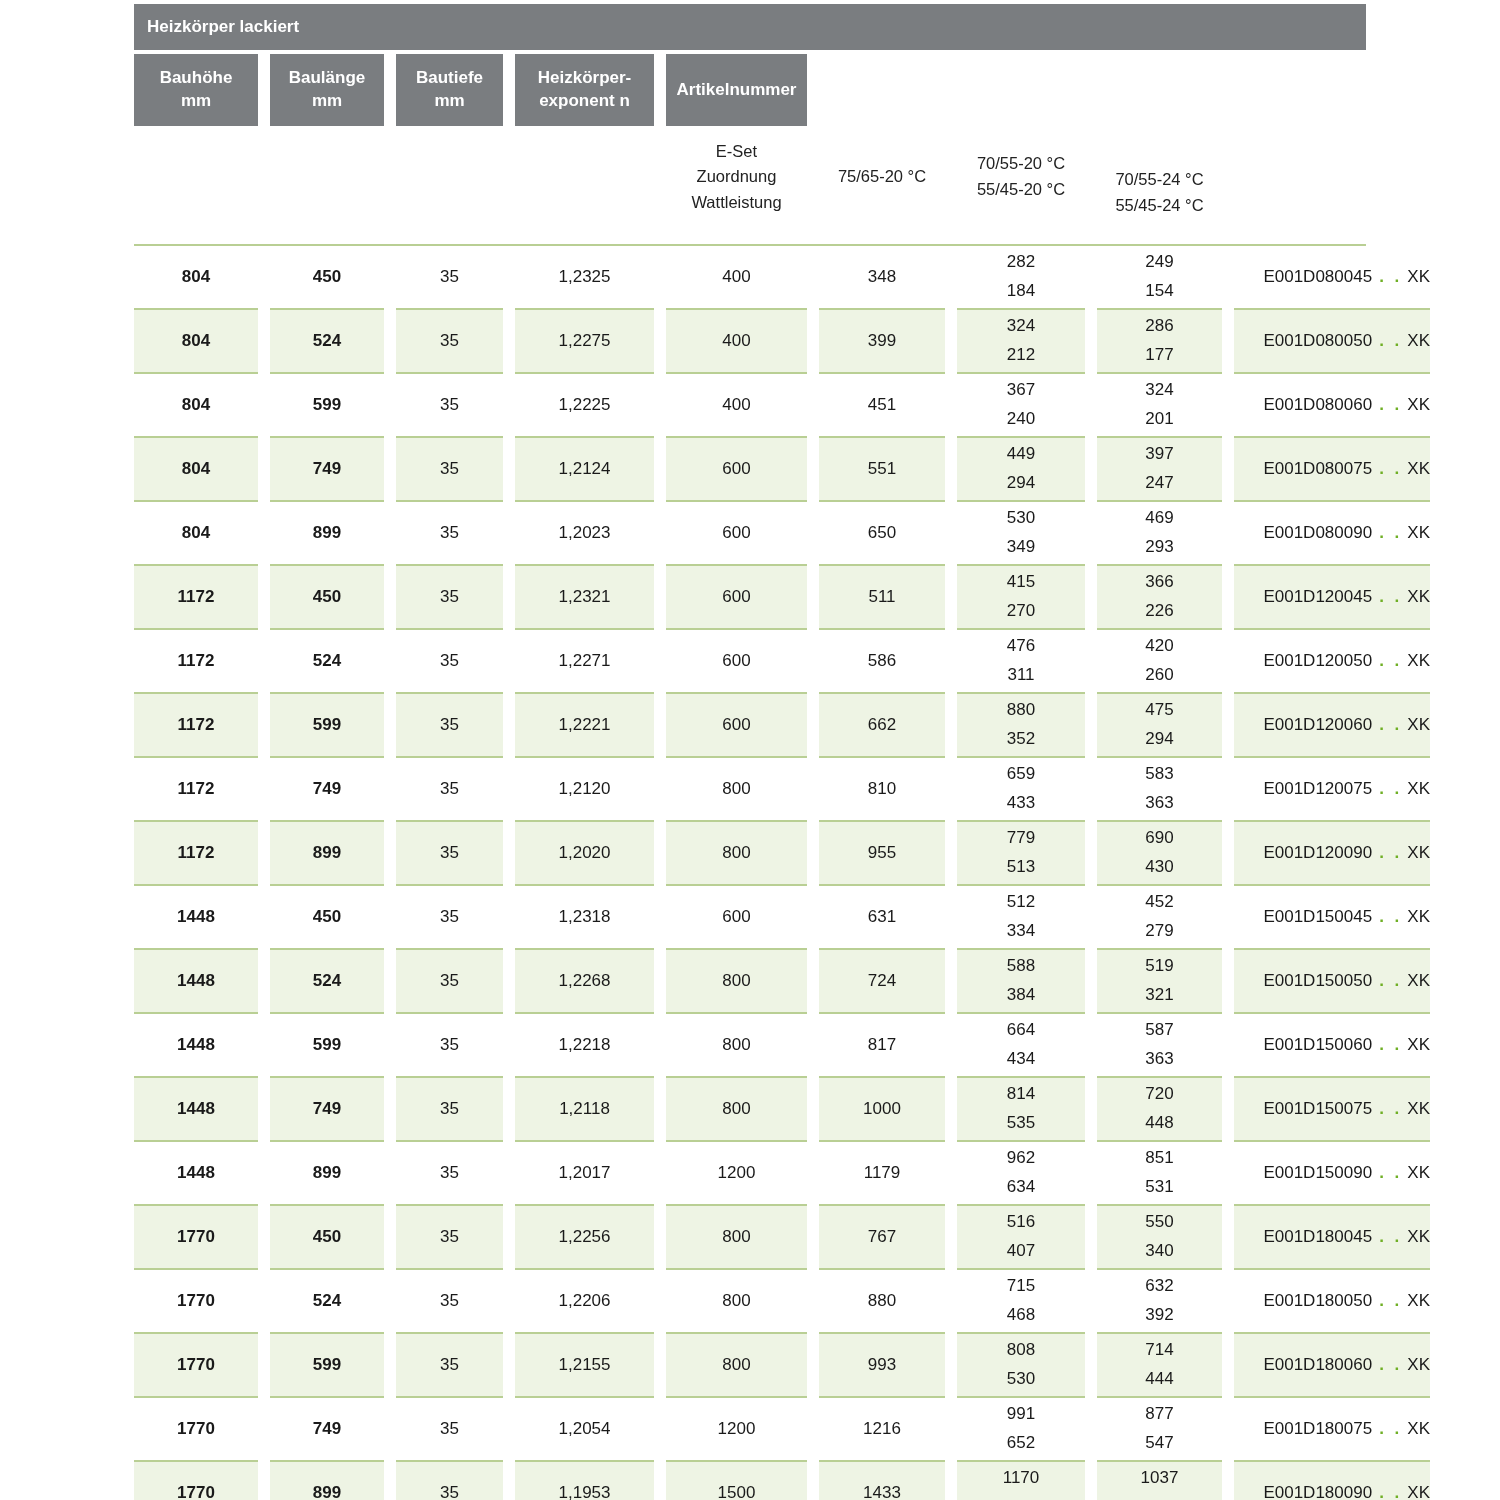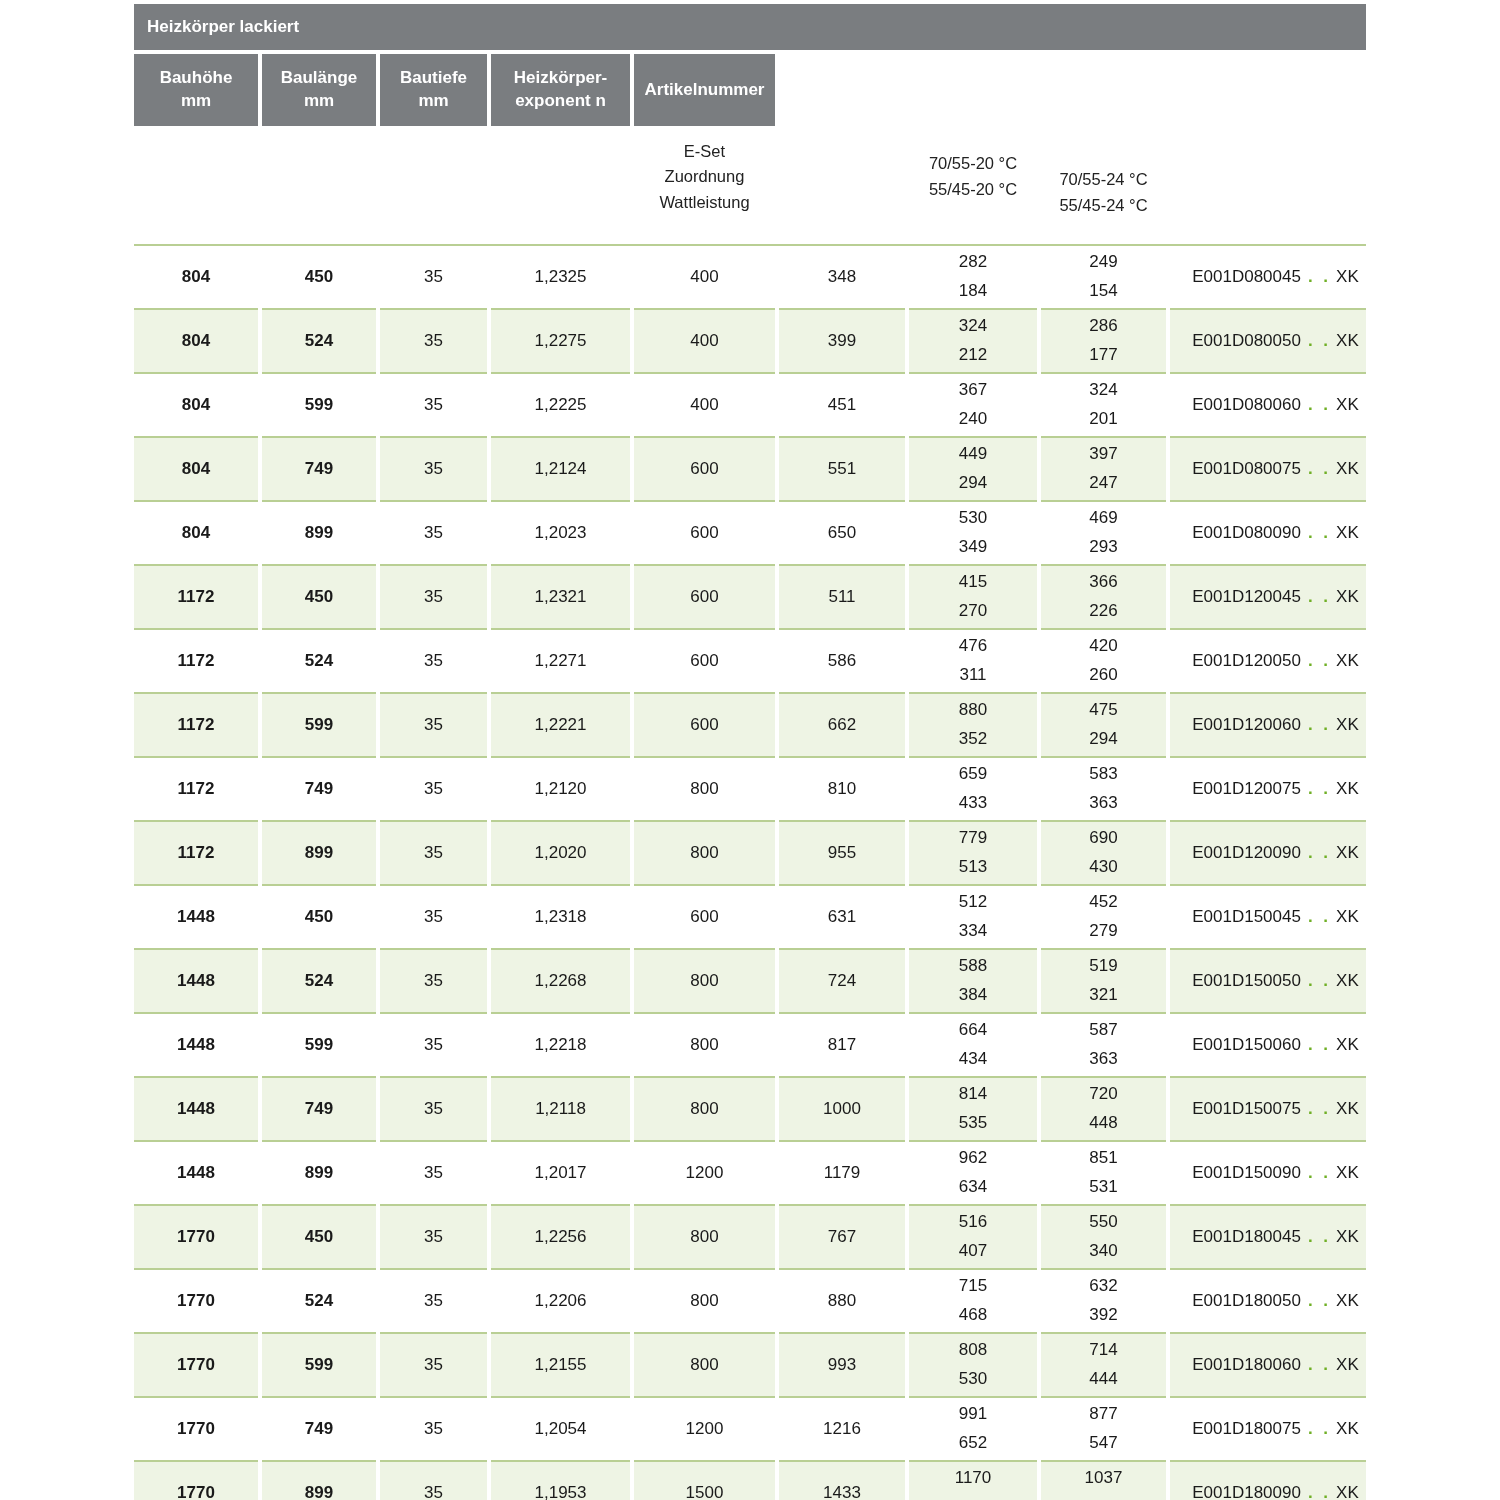--- a/index.html
+++ b/index.html
@@ -12,38 +12,38 @@
   }
   *{margin:0;padding:0;box-sizing:border-box;}
   html,body{width:1500px;height:1500px;background:#ffffff;
     font-family:"Liberation Sans","DejaVu Sans",sans-serif;color:var(--txt);}
   .table-wrap{position:absolute;left:134px;top:4px;width:1232px;}
 
   .titlebar{height:46px;background:var(--hdr);color:#fff;font-weight:bold;
     font-size:17px;display:flex;align-items:center;padding-left:13px;margin-bottom:4px;}
 
   .grid{display:grid;grid-template-columns:124px 114px 107px 139px 141px 126px 128px 125px 196px;
-    column-gap:4px;background:#fff;}
+    column-gap:12px;background:#fff;}
 
   .hdr-band .hcell{height:72px;background:var(--hdr);color:#fff;font-weight:bold;
     font-size:17px;line-height:1.35;display:flex;align-items:center;justify-content:center;
     text-align:center;white-space:pre-line;}
   .hdr-watt{grid-column:5 / span 4;}
 
   .sub-band{border-bottom:2px solid var(--line);}
   .sub-band .scell{height:102px;display:flex;align-items:center;justify-content:center;
     text-align:center;white-space:pre-line;font-size:16.5px;line-height:1.55;color:#222;}
   .gc5{grid-column:5;} .gc6{grid-column:6;} .gc7{grid-column:7;} .gc8{grid-column:8;margin-top:16px;}
 
   .row .c{height:64px;display:flex;align-items:center;justify-content:center;
     font-size:17px;color:var(--txt);background:#fff;border-bottom:2px solid var(--line);
     white-space:pre-line;text-align:center;line-height:1.7;}
   .row.alt .c{background:var(--altbg);}
   .c.bold{font-weight:bold;}
-  .c.art{justify-content:center;padding-left:15px;text-align:left;}
+  .c.art{justify-content:flex-end;padding-left:15px;text-align:left;}
   .dots{color:var(--accent);font-weight:bold;letter-spacing:3px;margin:0 5px 0 7px;}
 </style>
 </head>
 <body>
 
 <div class="table-wrap">
 
   <div class="titlebar">Heizkörper lackiert</div>
 
   <div class="grid hdr-band">
@@ -55,20 +55,21 @@
 mm</div>
     <div class="hcell">Heizkörper-
 exponent n</div>
     <div class="hcell">Artikelnummer</div>
   </div>
 
   <div class="grid sub-band">
     <div class="scell gc5">E-Set
 Zuordnung
 Wattleistung</div>
+    <div class="scell gc6">75/65-20 °C</div>
     <div class="scell gc7">70/55-20 °C
 55/45-20 °C</div>
     <div class="scell gc8">70/55-24 °C
 55/45-24 °C</div>
   </div>
 
   <div>
       <div class="grid row">
         <div class="c bold">804</div>
         <div class="c bold">450</div>

